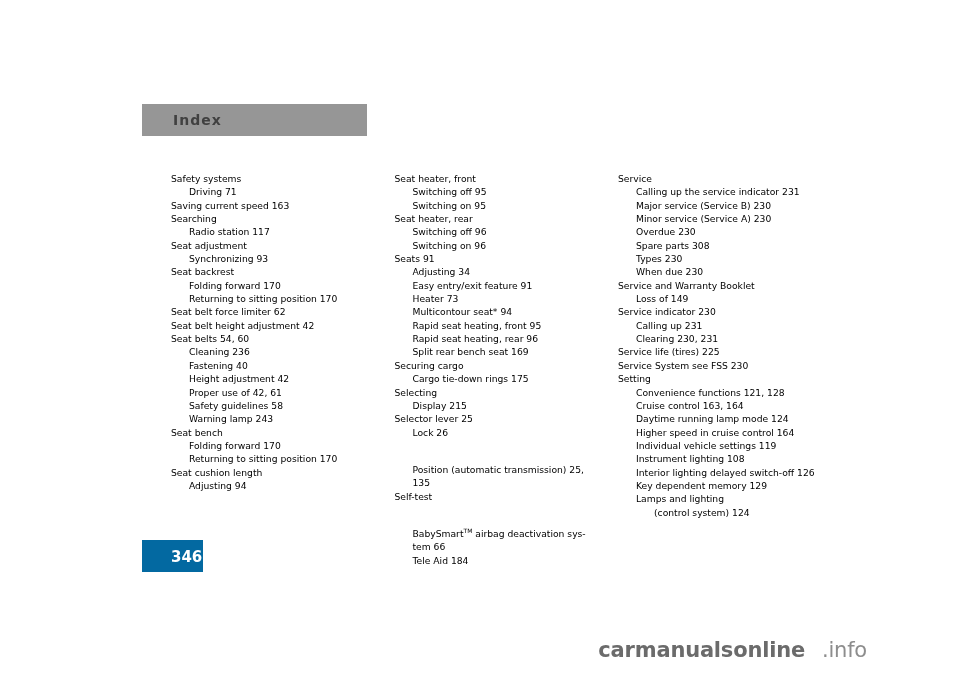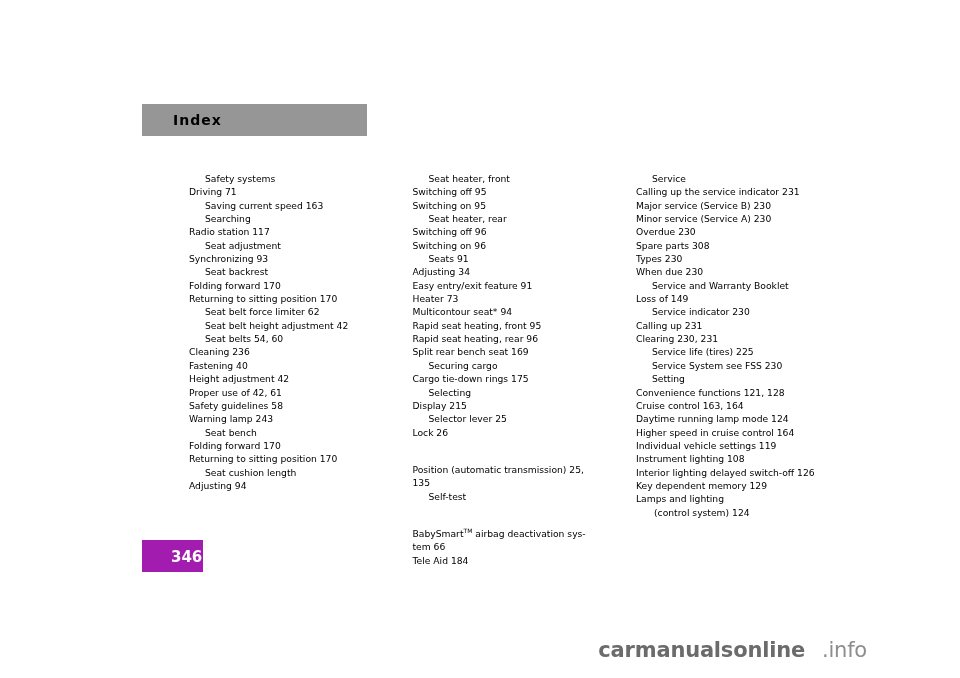--- a/index.html
+++ b/index.html
@@ -29,30 +29,30 @@
     width: 225px;
     height: 32px;
     background: #969696;
   }
   .index-banner-label {
     position: absolute;
     left: 31px;
     top: 8px;
     font-size: 14px;
     font-weight: bold;
-    color: #000000;
+    color: #404040;
     letter-spacing: 1px;
   }
   .page-number-box {
     position: absolute;
     left: 142px;
     top: 540px;
     width: 61px;
     height: 32px;
-    background: #a21caf;
+    background: #0369a1;
   }
   .page-number-label {
     position: absolute;
     left: 29px;
     top: 8px;
     font-size: 15px;
     font-weight: bold;
     color: #ffffff;
   }
   .columns {
@@ -66,21 +66,20 @@
   .column {
     width: 193px;
     font-size: 9.2px;
     line-height: 13.35px;
   }
   .entry {
     white-space: nowrap;
   }
   .entry.lvl1 {
     padding-left: 0;
-    margin-left: 34px;
   }
   .entry.lvl2 {
     padding-left: 18px;
   }
   .entry.wrap {
     white-space: normal;
     text-indent: 0;
   }
   .entry.lvl2.hang {
     padding-left: 18px;

